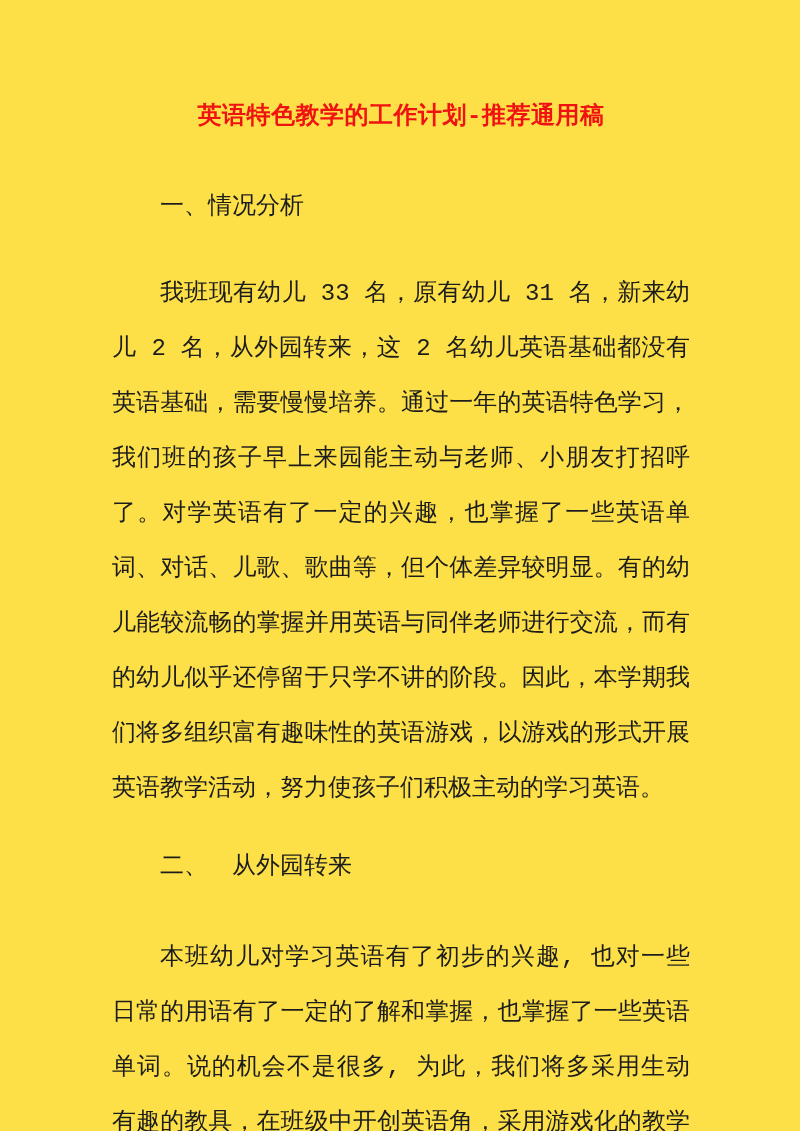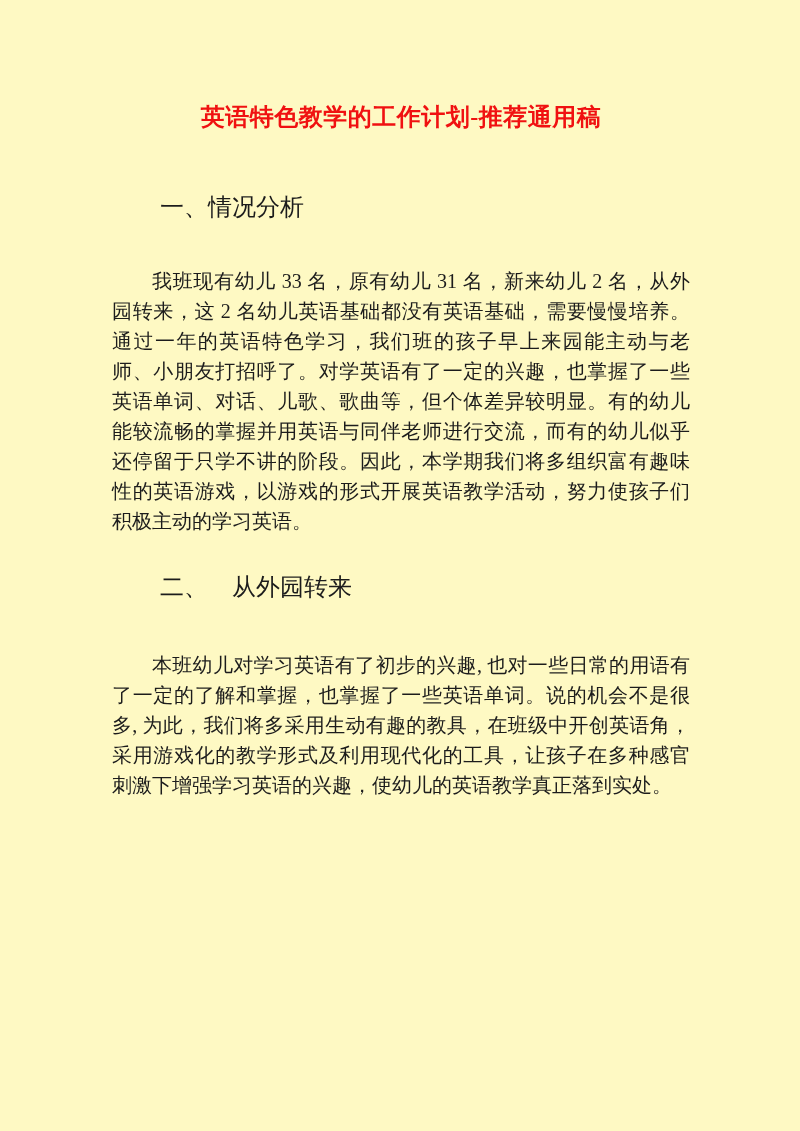--- a/index.html
+++ b/index.html
@@ -9,23 +9,23 @@
   }
   body {
     width: 800px;
     height: 1131px;
     overflow: hidden;
   }
   .page {
     box-sizing: border-box;
     width: 800px;
     height: 1131px;
-    background: #fef9c3;
+    background: #fde047;
     padding: 100px 110px 0 112px;
-    font-family: Liberation Serif, serif;
+    font-family: Liberation Mono, monospace;
     color: #1c1c1c;
   }
   .doc-title {
     margin: 0;
     font-size: 24px;
     line-height: 34px;
     font-weight: 700;
     text-align: center;
     color: #f01111;
     letter-spacing: 0.5px;
@@ -33,22 +33,22 @@
   h2.heading {
     margin: 58px 0 0 0;
     font-size: 24px;
     line-height: 30px;
     font-weight: 400;
     text-indent: 2em;
     color: #1c1c1c;
   }
   p.body-par {
     margin: 44px 0 0 0;
-    font-size: 20px;
-    line-height: 30px;
+    font-size: 24px;
+    line-height: 55px;
     text-align: justify;
     text-indent: 2em;
     color: #1c1c1c;
     word-break: break-all;
   }
   h2.heading-goals {
     margin-top: 36px;
   }
   p.par-goals {
     margin-top: 48px;

